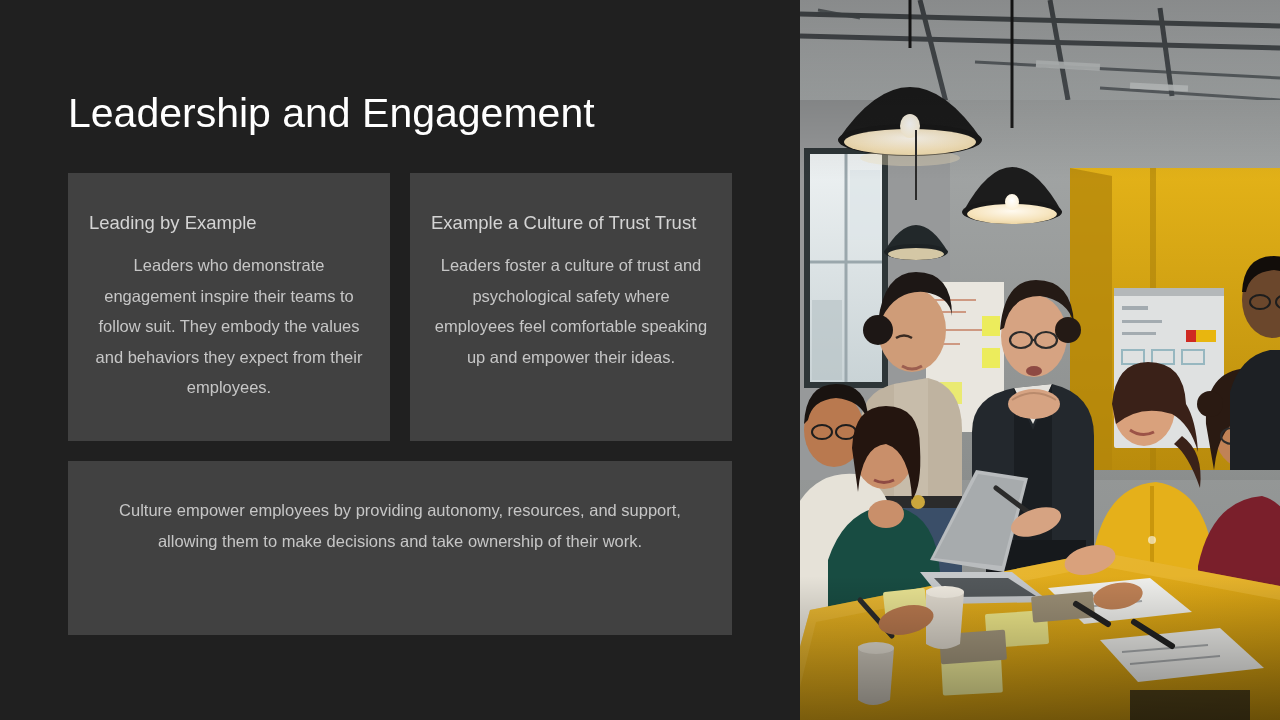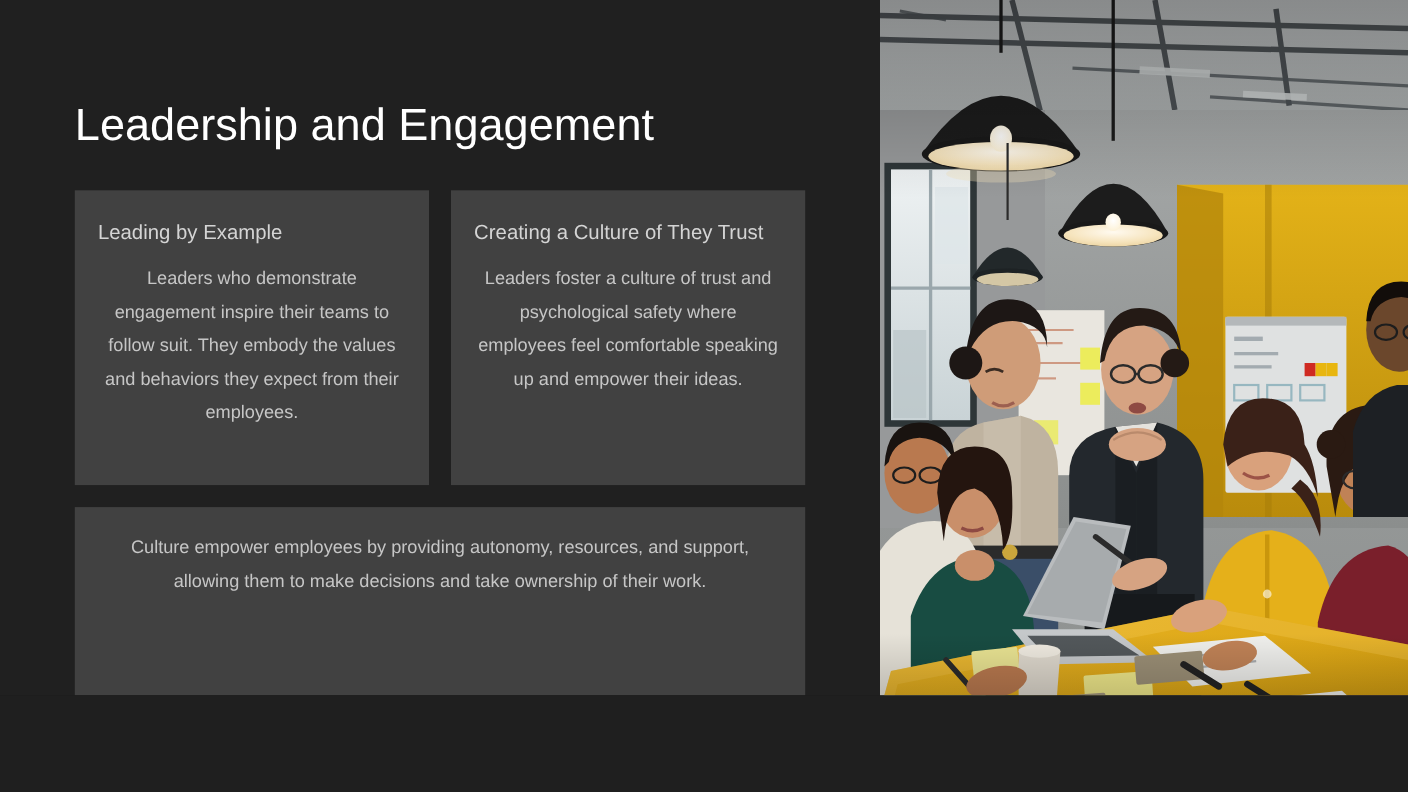--- a/index.html
+++ b/index.html
@@ -3,21 +3,21 @@
 <meta charset="utf-8">
 <style>
   html, body {
     margin: 0;
     padding: 0;
     background: #1f1f1f;
   }
   .slide {
     position: relative;
     width: 1280px;
-    height: 632px;
+    height: 720px;
     background: #202020;
     overflow: hidden;
     font-family: "Liberation Sans", sans-serif;
   }
 
   
   .content {
     position: absolute;
     left: 0;
     top: 0;
@@ -36,21 +36,21 @@
     color: #ffffff;
     letter-spacing: 0px;
     white-space: nowrap;
   }
 
   
   .card {
     position: absolute;
     background: #414141;
     box-sizing: border-box;
-    padding: 22px 21px 20px 21px;
+    padding: 34px 21px 20px 21px;
   }
   .card-a { left: 68px;  top: 173px; width: 322px; height: 268px; }
   .card-b { left: 410px; top: 173px; width: 322px; height: 268px; }
   .card-c { left: 68px;  top: 461px; width: 664px; height: 174px; }
 
   .card-heading {
     font-size: 18.5px;
     font-weight: 400;
     line-height: 31px;
     color: #d4d4d4;
@@ -86,21 +86,21 @@
   <div class="content">
 
     <div class="slide-title">Leadership and Engagement</div>
 
     <div class="card card-a">
       <div class="card-heading">Leading by Example</div>
       <div class="card-body">Leaders who demonstrate engagement inspire their teams to follow suit. They embody the values and behaviors they expect from their employees.</div>
     </div>
 
     <div class="card card-b">
-      <div class="card-heading">Creating a Culture of They Trust</div>
+      <div class="card-heading">Example a Culture of Trust Trust</div>
       <div class="card-body">Leaders foster a culture of trust and psychological safety where employees feel comfortable speaking up and empower their ideas.</div>
     </div>
 
     <div class="card card-c">
       <div class="card-body">Culture empower employees by providing autonomy, resources, and support, allowing them to make decisions and take ownership of their work.</div>
     </div>
 
   </div>
 
   <div class="photo">

